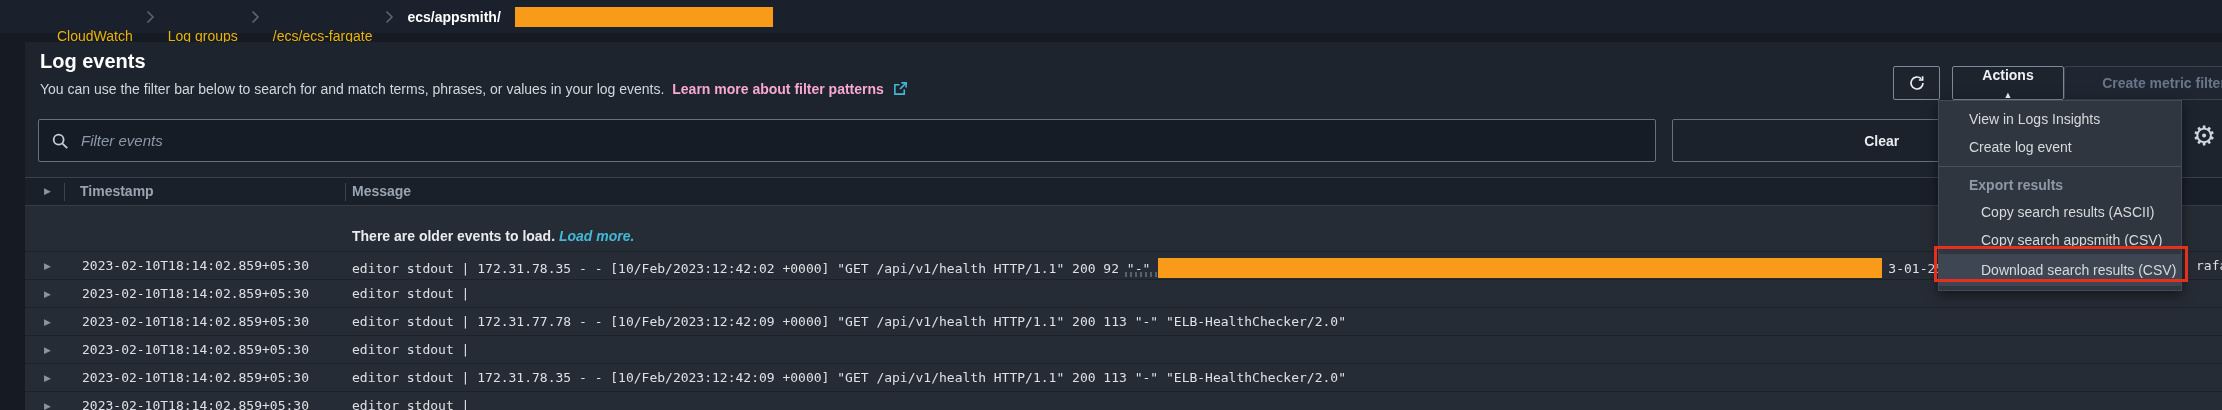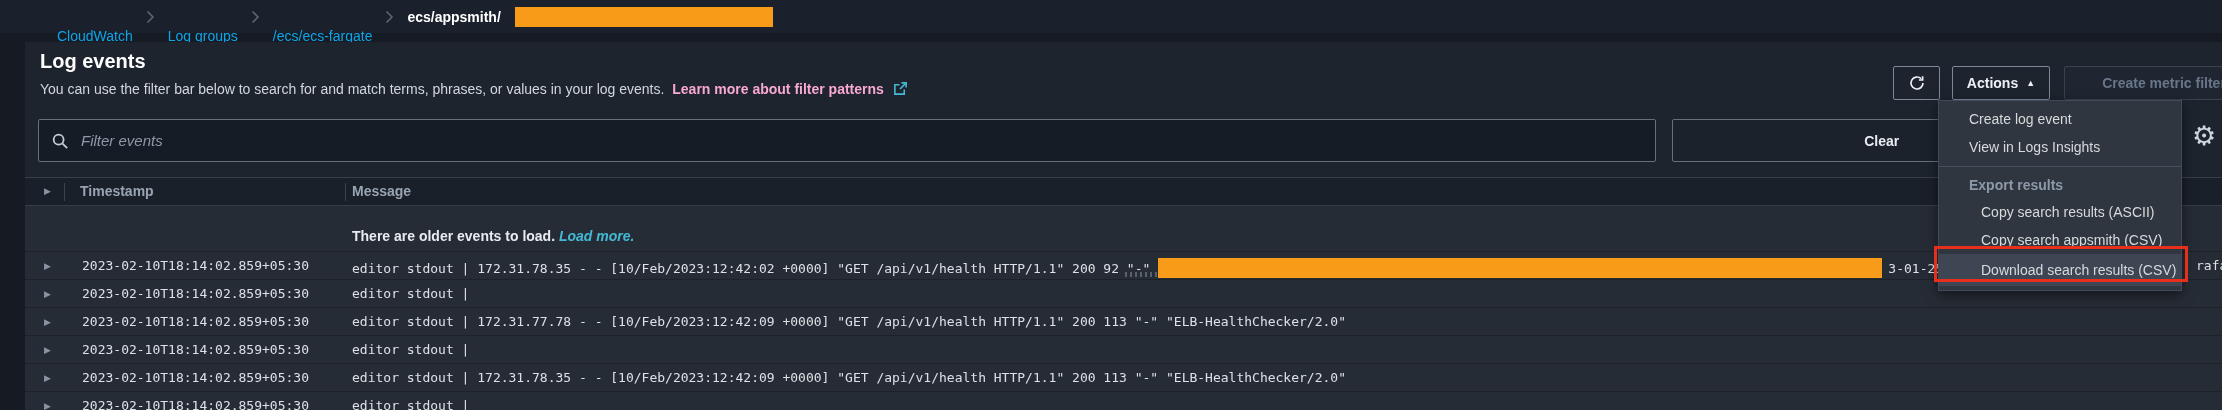--- a/index.html
+++ b/index.html
@@ -2,37 +2,37 @@
 <html><head>
 <meta charset="utf-8">
 <style>
   html,body{margin:0;padding:0;background:#10151d;}
   #canvas{position:relative;width:2222px;height:410px;overflow:hidden;
     background:#151a23;font-family:"Liberation Sans",sans-serif;
     -webkit-font-smoothing:antialiased;}
   
   .topbar{position:absolute;left:0;top:0;right:0;height:33px;background:#1b212c;
     display:flex;align-items:center;padding-left:57px;gap:13px;font-size:14px;}
-  .bc-link{color:#0ea5e9;text-decoration:none;cursor:pointer;margin-top:38px;}
+  .bc-link{color:#eab308;text-decoration:none;cursor:pointer;margin-top:38px;}
   .bc-chev{display:inline-flex;align-items:center;color:#5a6472;}
   .bc-current{color:#ffffff;font-weight:700;}
   .bc-redaction{display:inline-block;width:258px;height:20px;background:#f79b18;margin-left:1px;}
   
   .panel{position:absolute;left:25px;top:42px;right:0;bottom:0;background:#1d242e;}
   .page-title{position:absolute;left:40px;top:50px;font-size:20px;font-weight:700;color:#fff;}
   .page-desc{position:absolute;left:40px;top:81px;font-size:14px;color:#d1d7dd;white-space:nowrap;}
   .learn-link{color:#f9a8d4;font-weight:700;text-decoration:none;cursor:pointer;margin-left:4px;}
   .ext-icon{display:inline-block;vertical-align:-2px;margin-left:5px;}
   
   .btn{position:absolute;top:66px;height:34px;box-sizing:border-box;border-radius:2px;
     background:transparent;border:1px solid #7d8998;color:#eef1f4;font-weight:700;
     font-size:14px;font-family:inherit;display:flex;align-items:center;justify-content:center;
     gap:8px;cursor:pointer;}
   .btn-refresh{left:1893px;width:47px;}
-  .btn-actions{left:1952px;width:98px;}
+  .btn-actions{left:1952px;width:112px;flex-direction:column;}
   .btn-disabled{left:2064px;width:200px;background:#1f2631;border:1px solid #39424e;
     color:#69768a;cursor:default;}
   .caret{font-size:9px;line-height:1;color:#eef1f4;}
   
   .filter-input-wrap{position:absolute;left:38px;top:119px;width:1618px;height:43px;
     box-sizing:border-box;border:1px solid #687078;border-radius:2px;background:#161c26;
     display:flex;align-items:center;padding:0 12px;gap:10px;}
   .filter-input{flex:1;background:transparent;border:none;outline:none;color:#dfe3e8;
     font-size:15px;font-family:inherit;}
   .filter-input::placeholder{color:#8d99a8;font-style:italic;}
@@ -209,22 +209,22 @@
         <span class="row-msg">editor stdout | 172.31.78.35 - - [10/Feb/2023:12:42:09 +0000] "GET /api/v1/health HTTP/1.1" 200 113 "-" "ELB-HealthChecker/2.0"</span>
       </div>
       <div class="log-row">
         <span class="row-arrow">▶</span>
         <span class="row-ts">2023-02-10T18:14:02.859+05:30</span>
         <span class="row-msg">editor stdout |</span>
       </div>
     </div>
 
   <div class="menu">
+      <div class="menu-item">View in Logs Insights</div>
       <div class="menu-item">Create log event</div>
-      <div class="menu-item">View in Logs Insights</div>
       <div class="menu-divider"></div>
       <div class="menu-section">Export results</div>
       <div class="menu-item sub">Copy search results (ASCII)</div>
       <div class="menu-item sub">Copy search appsmith (CSV)</div>
       <div class="menu-item sub highlighted">Download search results (CSV)</div>
     </div>
   <div class="annotation-rect"></div>
 
 </div>
 

